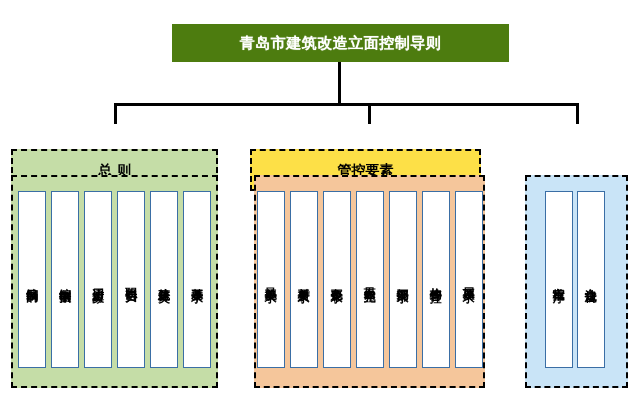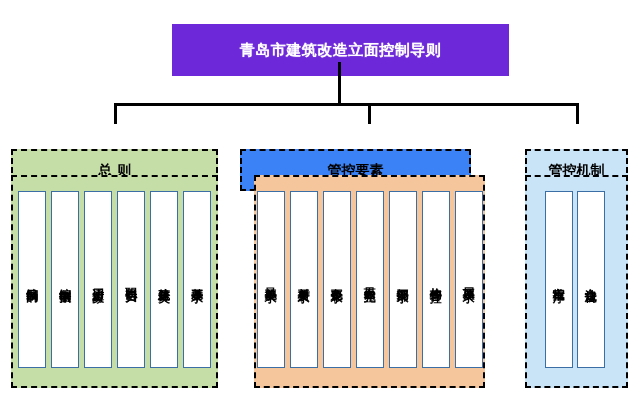--- a/index.html
+++ b/index.html
@@ -22,22 +22,22 @@
     width: 641px;
     height: 405px;
   }
 
   
   .title-box {
     position: absolute;
     left: 172px;
     top: 24px;
     width: 337px;
-    height: 52px;
-    background: #6d28d9;
+    height: 38px;
+    background: #4d7c0f;
     display: flex;
     align-items: center;
     justify-content: center;
   }
   .title-text {
     color: #ffffff;
     font-size: 15px;
     font-weight: bold;
     letter-spacing: 0.5px;
     line-height: 1;
@@ -133,21 +133,21 @@
     color: #000000;
     line-height: 1.05;
     letter-spacing: 1px;
   }
 
   
   #hdr-general { left: 11px; top: 123px; width: 207px; background: #c5dda7; }
   #body-general { left: 11px; top: 175px; width: 207px; height: 213px; background: #c5dda7; }
 
   
-  #hdr-elements { left: 240px; top: 123px; width: 231px; background: #3b82f6; }
+  #hdr-elements { left: 250px; top: 123px; width: 231px; background: #fde047; }
   #body-elements { left: 254px; top: 175px; width: 231px; height: 213px; background: #f5c69b; }
 
   
   #hdr-mechanism { left: 525px; top: 123px; width: 103px; background: #c9e4f7; }
   #body-mechanism { left: 525px; top: 175px; width: 103px; height: 213px; background: #c9e4f7; }
   #body-mechanism .col { margin-right: 4px; }
 </style>
 </head>
 <body>
 
@@ -211,23 +211,20 @@
         </div>
       <div class="col">
           <span class="col-text">构件管控</span>
         </div>
       <div class="col">
           <span class="col-text">屋顶要求</span>
         </div>
     </div>
   </div>
 
-  <div class="sec-header" id="hdr-mechanism">
-    <span class="sec-header-text">管控机制</span>
-  </div>
   <div class="sec-body" id="body-mechanism">
     <div class="cols">
       <div class="col">
           <span class="col-text">审批程序</span>
         </div>
       <div class="col">
           <span class="col-text">合法合规</span>
         </div>
     </div>
   </div>

